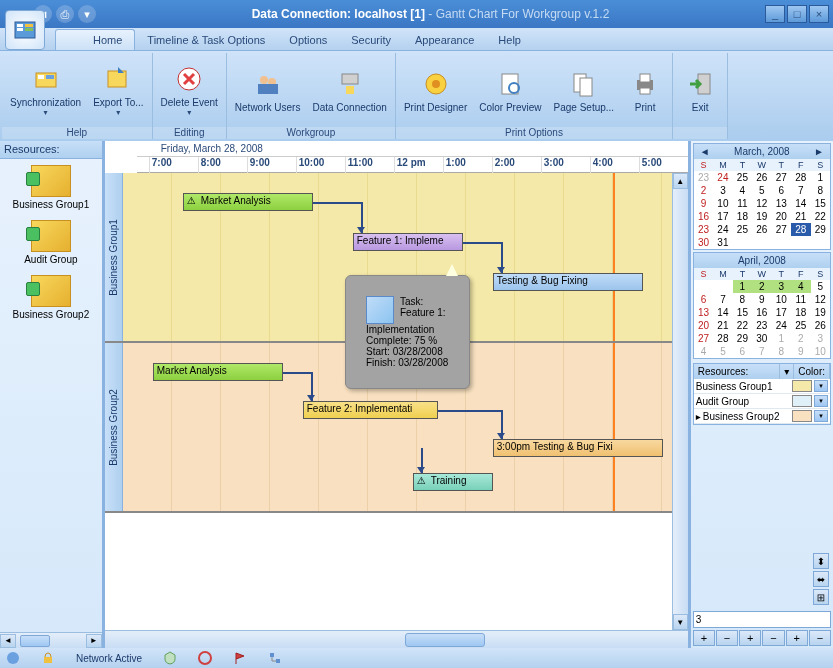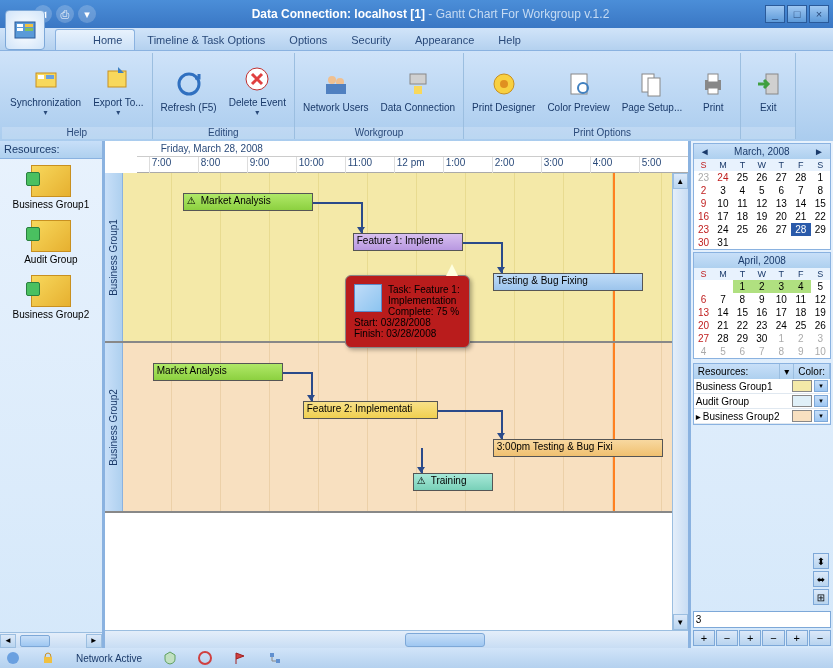--- a/index.html
+++ b/index.html
@@ -46,21 +46,21 @@
 .hscroll { height: 16px; background: linear-gradient(to bottom,#e4eefa,#c8ddf4); border-top: 1px solid #9bbee0; display: flex; align-items: center; }
 .hscroll .arrow { width: 16px; height: 14px; background: linear-gradient(to bottom,#dce9f9,#b8d4ef); border: 1px solid #9bbee0; display: flex; align-items: center; justify-content: center; font-size: 8px; }
 .hscroll .track { flex: 1; }
 .hscroll .thumb { width: 30px; height: 12px; background: linear-gradient(to bottom,#c8dff8,#9ec7f2); border: 1px solid #7da8d8; border-radius: 2px; margin-left: 4px; }
 
 
 .gantt-area { flex: 1; display: flex; flex-direction: column; background: #fff; border-left: 1px solid #8ab2e0; border-right: 1px solid #8ab2e0; position: relative; }
 .gantt-header { height: 32px; border-bottom: 1px solid #aaa; margin-left: 32px; }
 .gantt-header .date-row { height: 16px; border-bottom: 1px solid #ccc; padding-left: 24px; font-size: 10px; color: #2a4a7a; display: flex; align-items: center; }
 .gantt-header .time-row { height: 16px; display: flex; padding-left: 12px; }
-.gantt-header .time-row span { width: 49px; font-size: 10px; color: #2a4a7a; border-left: 1px solid #ddd; padding-left: 2px; }
+.gantt-header .time-row span { width: 49px; font-size: 10px; color: #2a4a7a; border-left: 1px solid #ddd; padding-left: 2px; font-weight: bold; }
 .gantt-body { flex: 1; position: relative; overflow: hidden; }
 .gantt-row { height: 170px; border-bottom: 2px solid #888; position: relative; display: flex; }
 .gantt-row-label { width: 18px; background: linear-gradient(to right,#c8dff8,#aed0ef); border-right: 1px solid #8ab2e0; display: flex; align-items: center; justify-content: center; }
 .gantt-row-label span { transform: rotate(-90deg); font-size: 10px; color: #1a3a6a; white-space: nowrap; }
 .gantt-row-content { flex: 1; position: relative; }
 .gantt-row-content.yellow { background: repeating-linear-gradient(to right, #f4e9a8 0, #f4e9a8 48px, #e8db90 48px, #e8db90 49px); }
 .gantt-row-content.orange { background: repeating-linear-gradient(to right, #f8e0c0 0, #f8e0c0 48px, #ecd0a8 48px, #ecd0a8 49px); }
 .task-bar { position: absolute; height: 18px; border: 1px solid #555; font-size: 10px; padding: 1px 3px; overflow: hidden; white-space: nowrap; }
 .task-green { background: linear-gradient(to bottom,#b0e868,#8cd040); }
 .task-purple { background: linear-gradient(to bottom,#d8c0f0,#b898e0); }
@@ -68,21 +68,21 @@
 .task-yellow { background: linear-gradient(to bottom,#f8e088,#f0d050); }
 .task-orange { background: linear-gradient(to bottom,#f8d8a0,#f0c070); }
 .task-teal { background: linear-gradient(to bottom,#a8e8d8,#78d0b8); }
 .task-icon { display: inline-block; width: 12px; height: 12px; vertical-align: middle; margin-right: 2px; }
 .connector { position: absolute; border: 1px solid #2a4a8a; }
 .connector.v { width: 0; }
 .connector.h { height: 0; }
 .arrow-down { position: absolute; width: 0; height: 0; border-left: 4px solid transparent; border-right: 4px solid transparent; border-top: 6px solid #2a4a8a; }
 .now-line { position: absolute; top: 0; bottom: 0; width: 2px; background: #ff8020; left: 490px; }
 
-.tooltip { position: absolute; left: 345px; top: 275px; width: 125px; background: #b91c1c; border: 1px solid #888; border-radius: 6px; padding: 8px; font-size: 10px; box-shadow: 2px 2px 4px rgba(0,0,0,0.3); z-index: 10; }
+.tooltip { position: absolute; left: 345px; top: 275px; width: 125px; background: #a3a3a3; border: 1px solid #888; border-radius: 6px; padding: 20px; font-size: 10px; box-shadow: 2px 2px 4px rgba(0,0,0,0.3); z-index: 10; }
 .tooltip::before { content: ''; position: absolute; top: -12px; left: 100px; width: 0; height: 0; border-left: 6px solid transparent; border-right: 6px solid transparent; border-bottom: 12px solid #feffe0; }
 .tooltip .tt-icon { float: left; width: 28px; height: 28px; background: linear-gradient(135deg,#c0dcf8,#8cc4f0); border: 1px solid #5a8aca; margin-right: 6px; }
 
 .gantt-hscroll { height: 18px; background: linear-gradient(to bottom,#e4eefa,#c8ddf4); display: flex; align-items: center; border-top: 1px solid #9bbee0; }
 .gantt-hscroll .thumb { width: 80px; height: 14px; background: linear-gradient(to bottom,#c8dff8,#9ec7f2); border: 1px solid #7da8d8; border-radius: 3px; margin-left: 300px; }
 
 
 .right-panel { width: 160px; background: linear-gradient(to bottom,#e8f2fd,#d5e8fa); display: flex; flex-direction: column; border-left: 2px solid #8ab2e0; }
 .calendar { border: 1px solid #8ab2e0; margin: 2px; font-size: 10px; background: #fff; }
 .cal-header { background: linear-gradient(to bottom,#c8dff8,#aed0ef); text-align: center; padding: 2px; color: #1a3a6a; display: flex; justify-content: space-between; align-items: center; }
@@ -178,29 +178,20 @@
             </svg>
           </div>
           <span>Export To...</span>
           <span class="drop">▾</span>
         </div>
     </div>
     <div class="ribbon-group-label">Help</div>
   </div>
   <div class="ribbon-group">
     <div class="ribbon-buttons">
-      <div class="rbtn">
-          <div class="icon">
-            <svg width="28" height="28">
-              <circle cx="14" cy="14" r="10" fill="none" stroke="#3070c0" stroke-width="3"></circle>
-              <path d="M20 8 L24 8 L24 4" fill="none" stroke="#3070c0" stroke-width="3"></path>
-            </svg>
-          </div>
-          <span>Refresh (F5)</span>
-        </div>
       <div class="rbtn">
           <div class="icon">
             <svg width="28" height="28">
               <circle cx="14" cy="14" r="11" fill="#fff" stroke="#c03030"></circle>
               <path d="M9 9 L19 19 M19 9 L9 19" stroke="#e04040" stroke-width="3"></path>
             </svg>
           </div>
           <span>Delete Event</span>
           <span class="drop">▾</span>
         </div>

